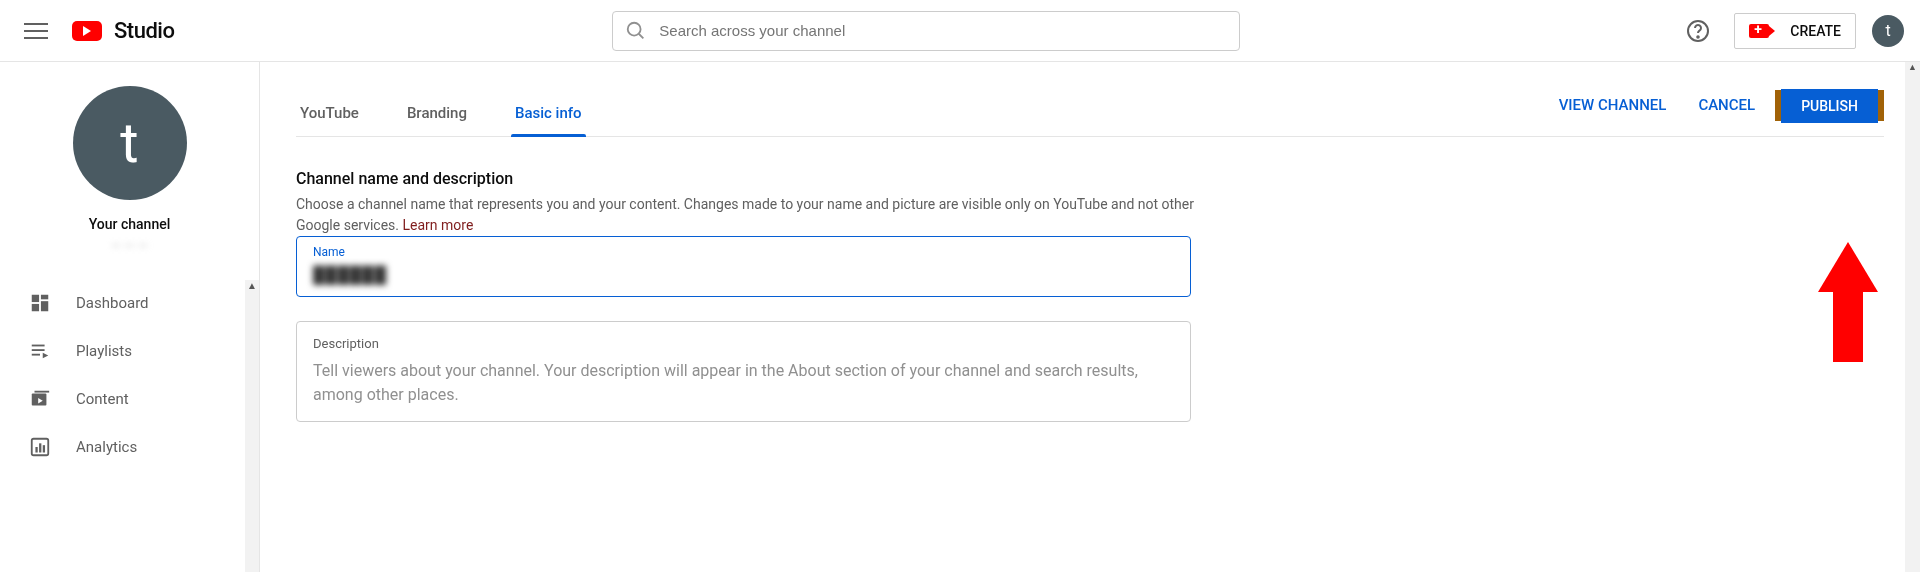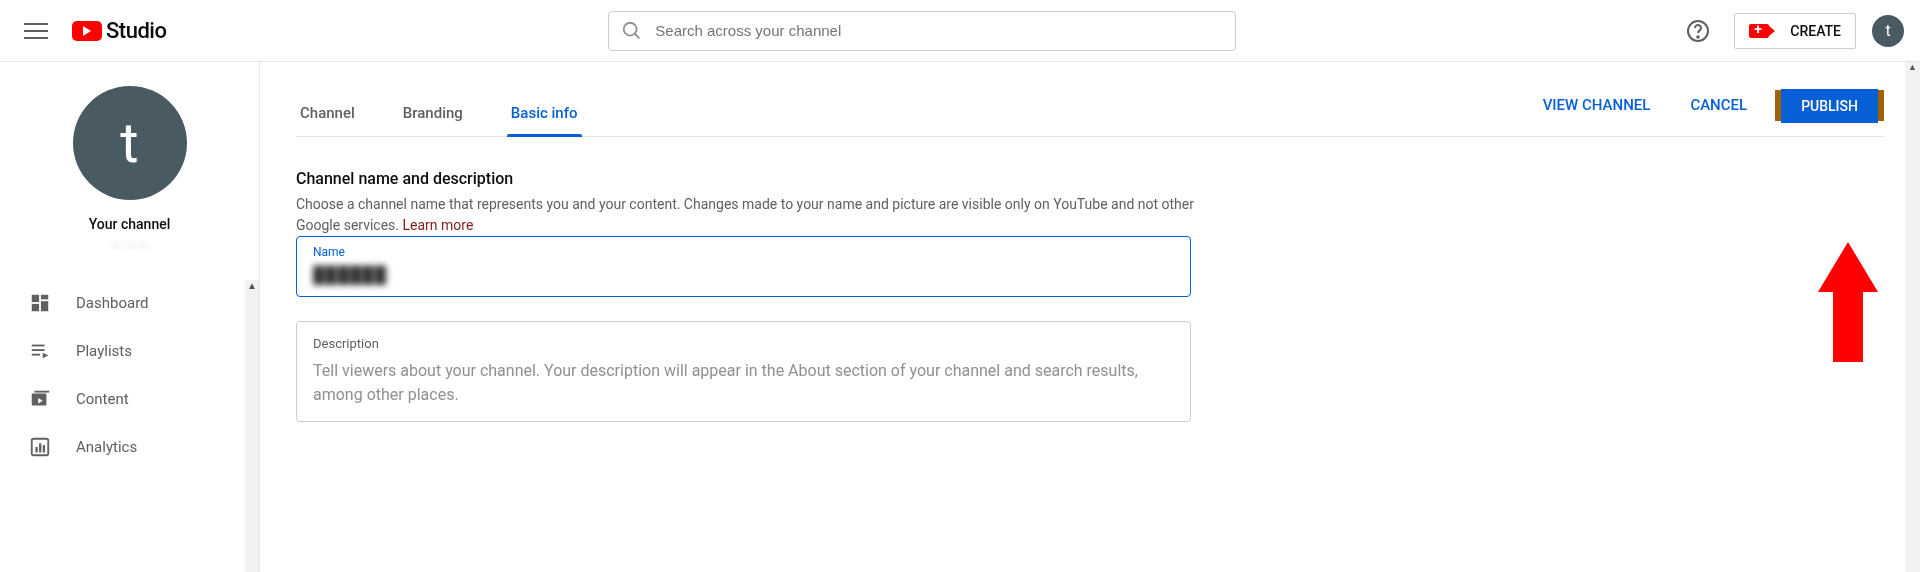--- a/index.html
+++ b/index.html
@@ -1,19 +1,19 @@
 <!DOCTYPE html>
 <html><head>
 <meta charset="utf-8">
 <style>
   * { box-sizing: border-box; margin: 0; padding: 0; }
   body { font-family: Roboto, Arial, sans-serif; background: #fff; color: #0d0d0d; width: 1920px; height: 572px; overflow: hidden; position: relative; }
   .topbar { height: 62px; display: flex; align-items: center; padding: 0 16px; border-bottom: 1px solid #e5e5e5; }
   .hamburger { width: 40px; height: 40px; display:flex; align-items:center; justify-content:center; cursor:pointer; }
-  .logo { display:flex; align-items:center; margin-left: 16px; gap:4px; }
+  .logo { display:flex; align-items:center; margin-left: 16px; gap:12px; }
   .logo-play { width:30px; height:20px; background:#ff0000; border-radius:5px; position:relative; }
   .logo-play::after { content:""; position:absolute; left:11px; top:5px; border-left:8px solid #fff; border-top:5px solid transparent; border-bottom:5px solid transparent; }
   .logo-text { font-size:22px; font-weight:500; letter-spacing:-0.5px; }
   .search-wrap { flex:1; display:flex; justify-content:center; }
   .searchbox { width: 628px; height:40px; border:1px solid #ccc; border-radius:4px; display:flex; align-items:center; padding:0 12px; gap:12px; color:#606060; }
   .searchbox input { flex:1; border:none; outline:none; font-size:15px; color:#606060; background:transparent; }
   .top-actions { display:flex; align-items:center; gap:16px; }
   .icon-btn { width:40px; height:40px; display:flex; align-items:center; justify-content:center; cursor:pointer; }
   .create-btn { height:36px; border:1px solid #ccc; border-radius:2px; display:flex; align-items:center; gap:21px; padding:0 14px; font-size:14px; font-weight:500; cursor:pointer; background:#fff;}
   .create-cam { width:20px; height:14px; background:#ff0000; position:relative; border-radius:2px;}
@@ -31,21 +31,21 @@
   .nav { padding-top:8px;}
   .nav-item { height:48px; display:flex; align-items:center; gap:24px; padding-left:28px; font-size:15px; color:#606060; cursor:pointer;}
   .nav-icon { width:24px; height:24px; display:flex; align-items:center; justify-content:center; color:#606060;}
   .main { flex:1; padding:28px 36px 0 36px; position:relative; overflow:hidden;}
   .page-title { font-size:25px; font-weight:500; margin-bottom:24px;}
   .tabhead { display:flex; align-items:center; border-bottom:1px solid #e5e5e5; position:relative;}
   .tabs { display:flex; gap:40px;}
   .tab { font-size:15px; font-weight:500; color:#606060; padding:14px 4px; cursor:pointer; position:relative;}
   .tab.active { color:#065fd4;}
   .tab.active::after { content:""; position:absolute; left:0; right:0; bottom:-1px; height:3px; background:#065fd4; border-radius:2px 2px 0 0;}
-  .head-actions { position:absolute; right:0; top:-4px; display:flex; align-items:center; gap:16px;}
+  .head-actions { position:absolute; right:0; top:-4px; display:flex; align-items:center; gap:8px;}
   .text-btn { font-size:15px; font-weight:500; color:#065fd4; padding:10px 12px; cursor:pointer;}
   .publish-wrap { background:#a16207; padding:6px;}
   .publish-btn { background:#065fd4; color:#fff; font-size:14px; font-weight:500; padding:9px 20px; cursor:pointer;}
   .section { margin-top:32px; max-width:900px;}
   .sec-title { font-size:16px; font-weight:500; margin-bottom:6px;}
   .sec-desc { font-size:14px; color:#606060; line-height:1.5;}
   .learn-link { color:#7f1d1d; cursor:pointer;}
   .field-box { border:1px solid #065fd4; border-radius:4px; padding:8px 16px 12px; max-width:895px;}
   .field-label { font-size:12px; color:#065fd4;}
   .field-value { font-size:16px; margin-top:6px; color:#333; filter: blur(3px); letter-spacing:1px;}
@@ -156,21 +156,21 @@
     </nav>
     <div class="side-caret">
         <span class="side-caret-up">▲</span>
       </div>
   </aside>
 
   <main class="main">
 
     <div class="tabhead">
       <div class="tabs">
-        <div class="tab">Channel</div>
+        <div class="tab">YouTube</div>
         <div class="tab">Branding</div>
         <div class="tab active">Basic info</div>
       </div>
       <div class="head-actions">
         <span class="text-btn">VIEW CHANNEL</span>
         <span class="text-btn">CANCEL</span>
         <span class="publish-wrap">
           <span class="publish-btn">PUBLISH</span>
         </span>
       </div>

